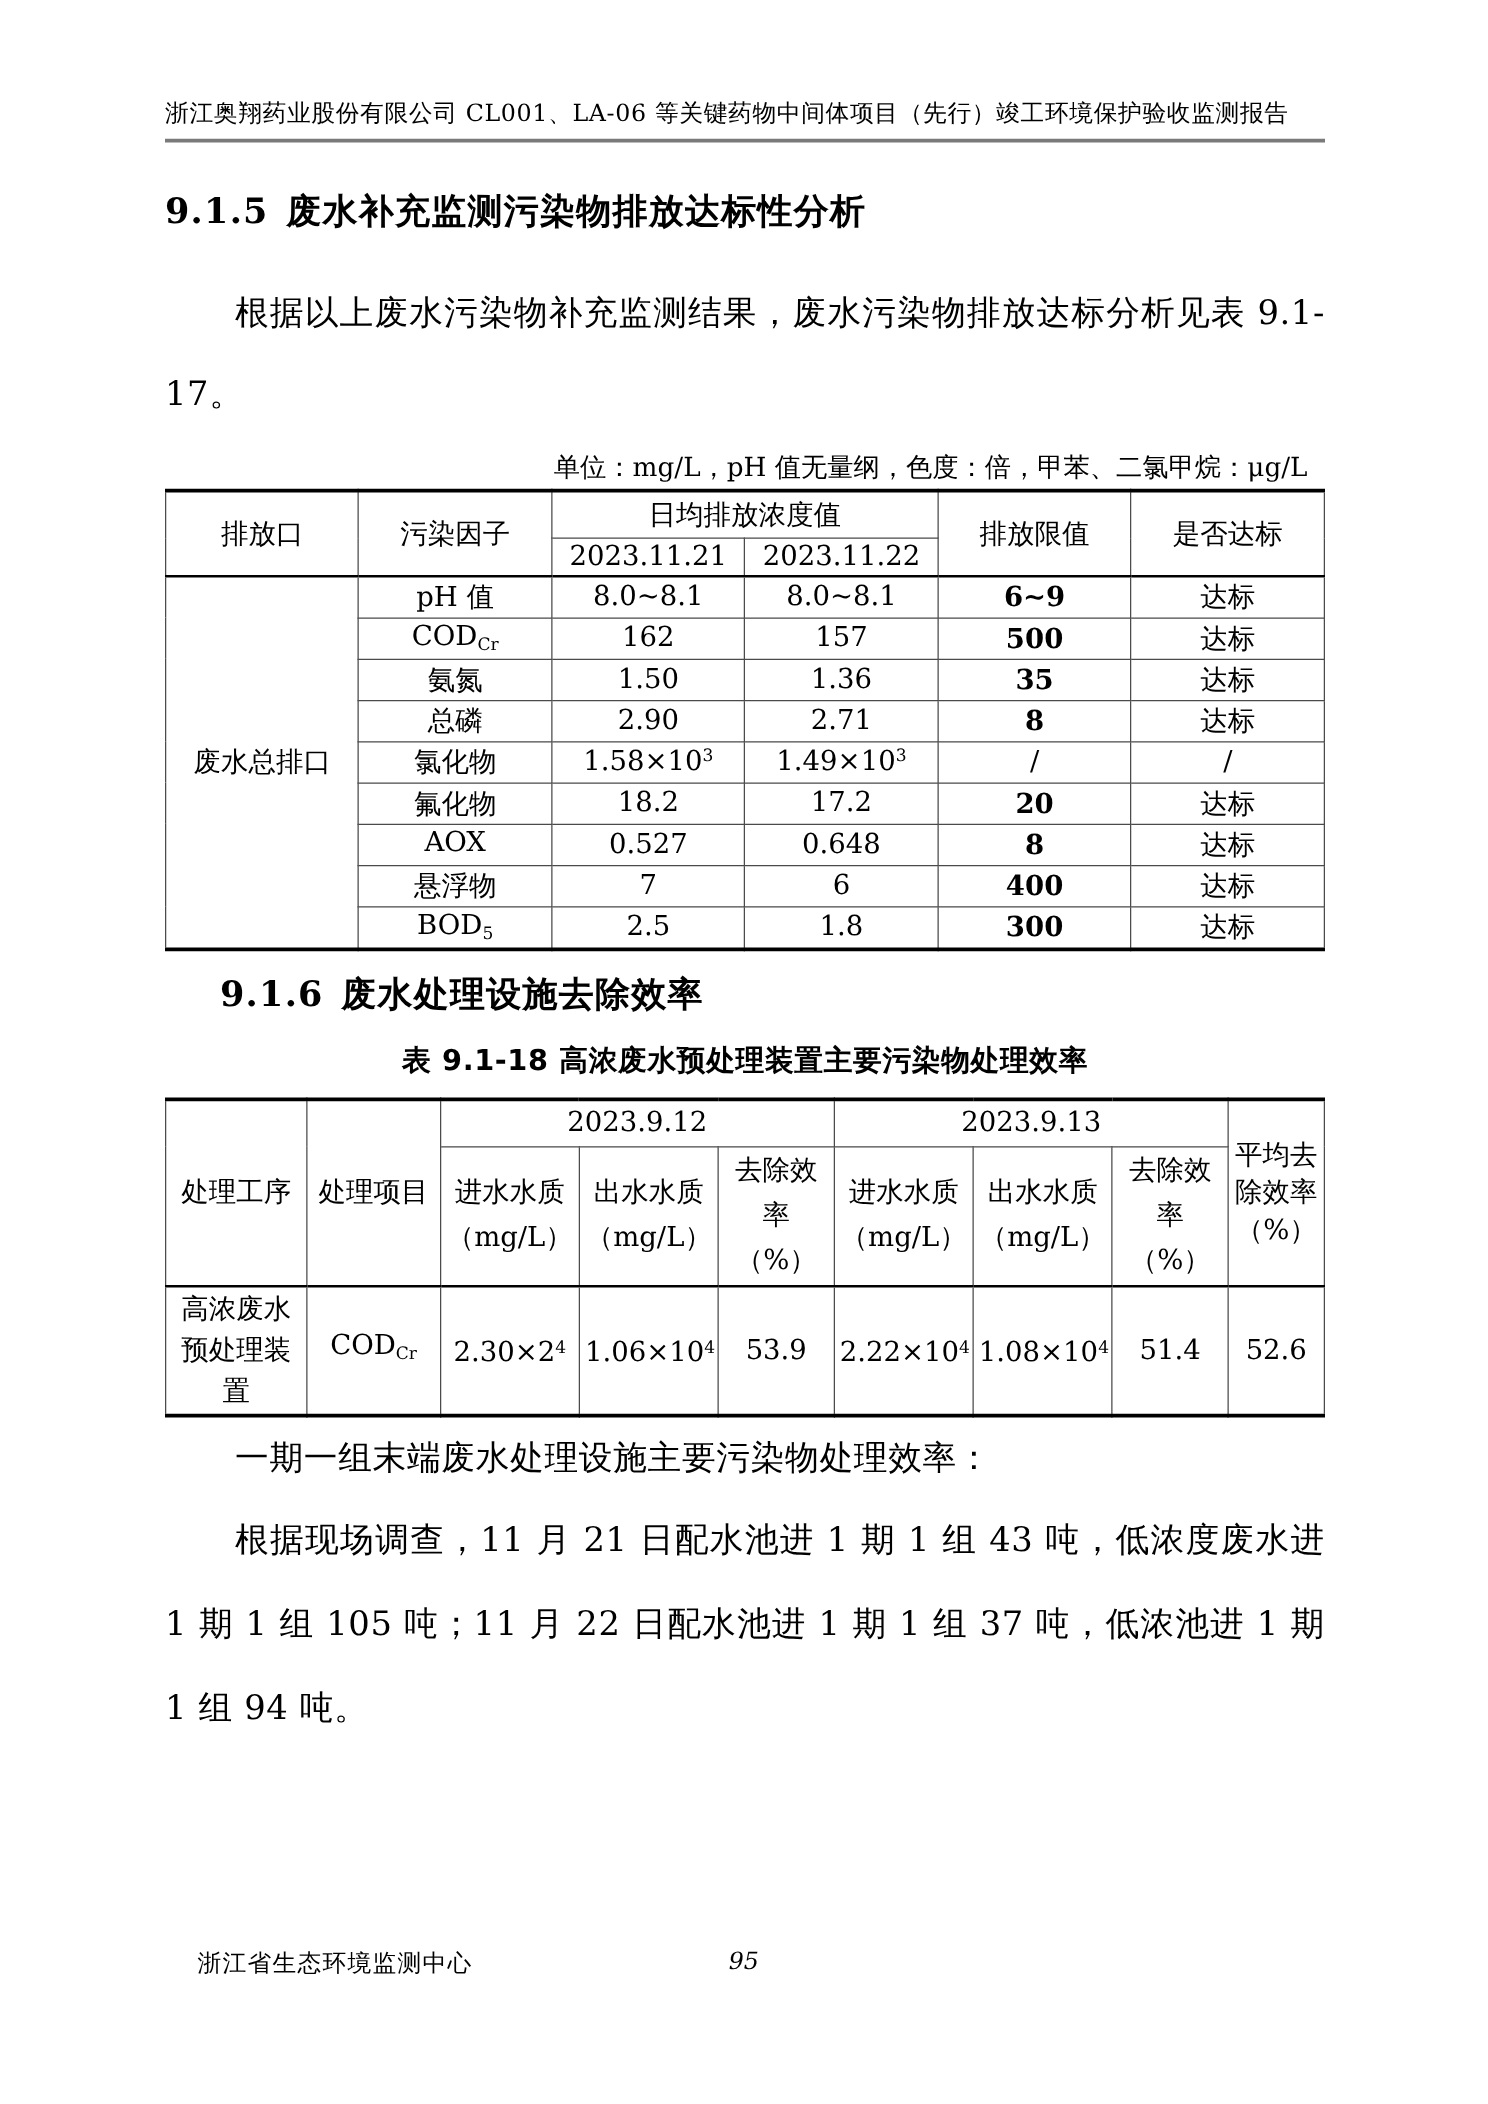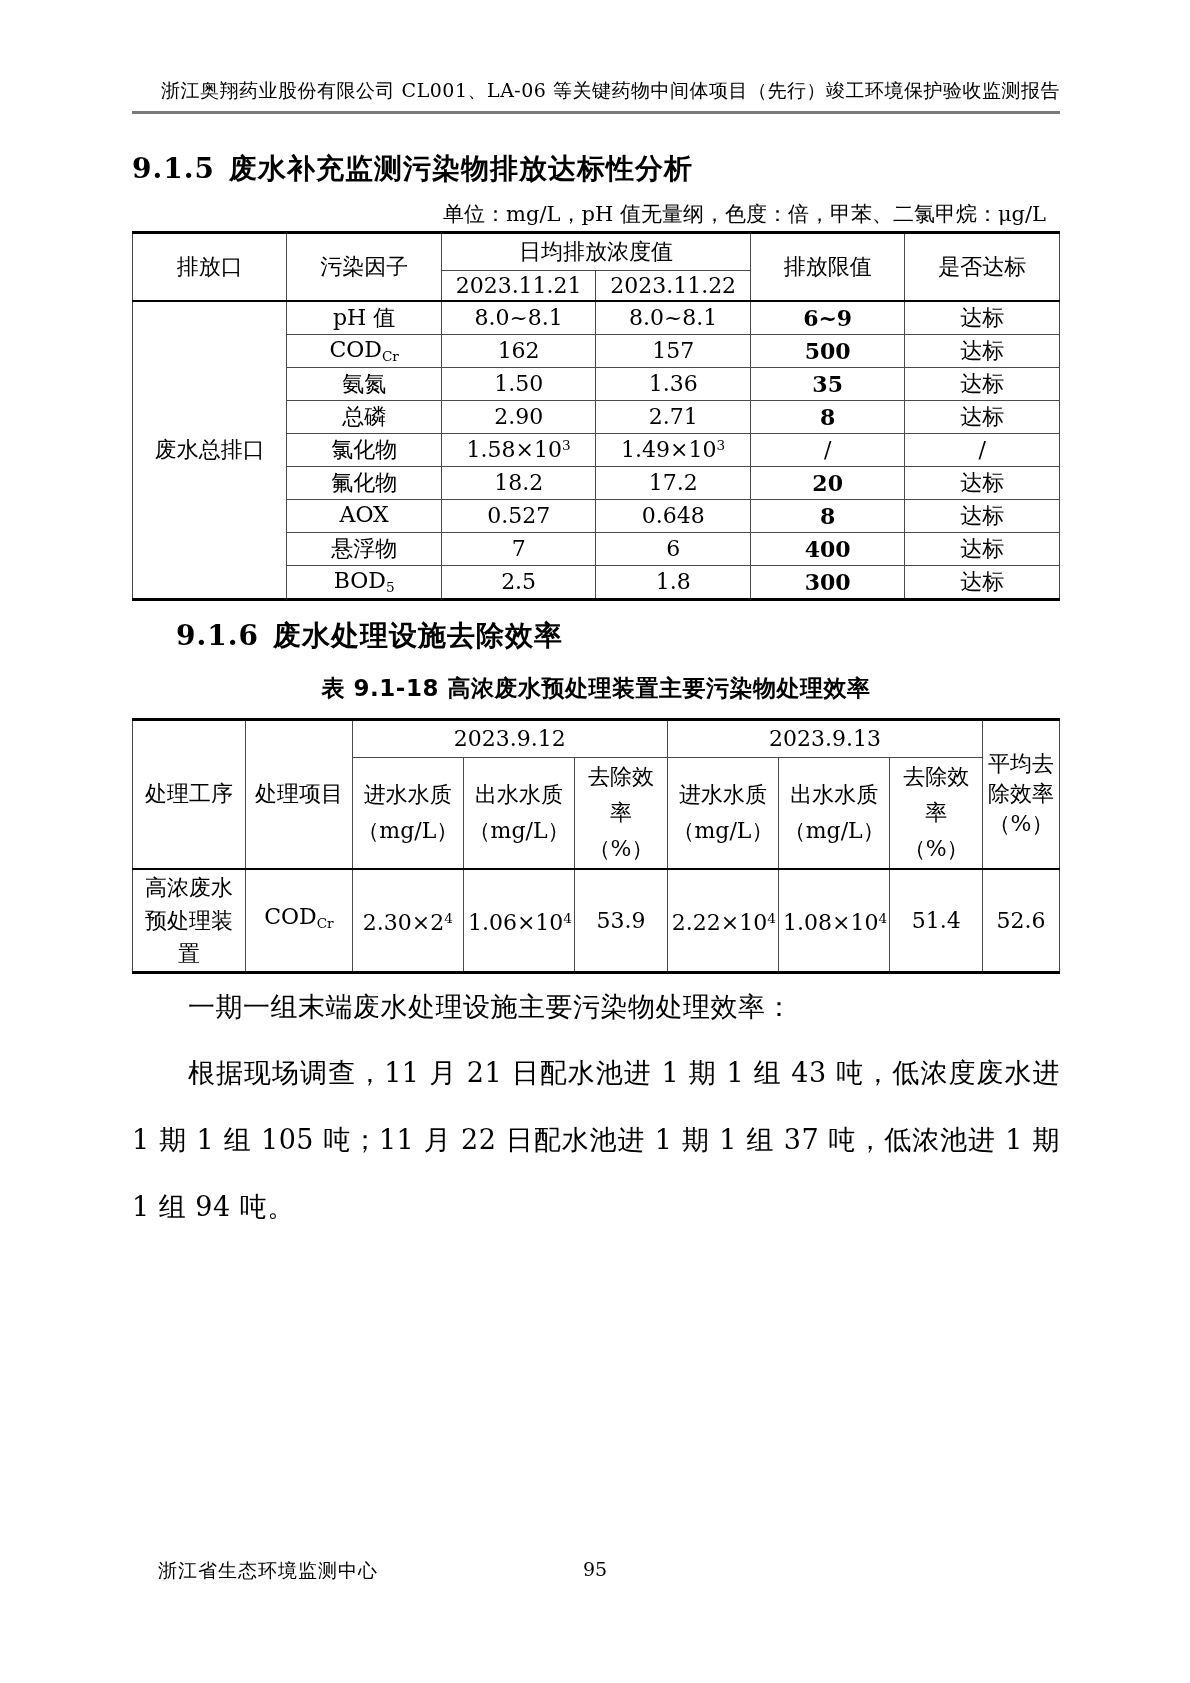--- a/index.html
+++ b/index.html
@@ -10,21 +10,21 @@
     font-family:"DejaVu Serif","Liberation Serif",serif;
   }
   .page {
     position:relative;
     width:1190px; height:1683px;
     padding:78px 130px 0 132px;
     overflow:hidden;
     background:#fff;
   }
   .doc-header {
-    text-align:right;
+    text-align:left;
     font-size:19px;
     letter-spacing:0.5px;
     padding-bottom:7px;
     border-bottom:3px solid #7a7a7a;
     white-space:nowrap;
   }
   .h-section {
     font-family:"DejaVu Sans","Liberation Sans",sans-serif;
     font-size:28px;
     font-weight:bold;
@@ -94,31 +94,33 @@
     top:1558px; left:158px;
     font-size:19px;
     letter-spacing:1px;
   }
   .footer-page {
     position:absolute;
     top:1558px; left:0;
     width:1190px;
     text-align:center;
     font-size:19px;
+    font-style:italic;
   }
 </style>
 </head>
 <body>
 
 <div class="page">
 
   <div class="doc-header">浙江奥翔药业股份有限公司 CL001、LA-06 等关键药物中间体项目（先行）竣工环境保护验收监测报告</div>
 
   <div class="h-section"><span class="sec-no">9.1.5</span><span>废水补充监测污染物排放达标性分析</span></div>
 
+  <div class="para">根据以上废水污染物补充监测结果，废水污染物排放达标分析见表 9.1-17。</div>
 
   <div class="unit-note">单位：mg/L，pH 值无量纲，色度：倍，甲苯、二氯甲烷：μg/L</div>
 
   <table class="tbl tbl1">
     <colgroup>
       <col style="width:16.66%">
         <col style="width:16.66%">
         <col style="width:16.67%">
       <col style="width:16.67%">
         <col style="width:16.67%">

